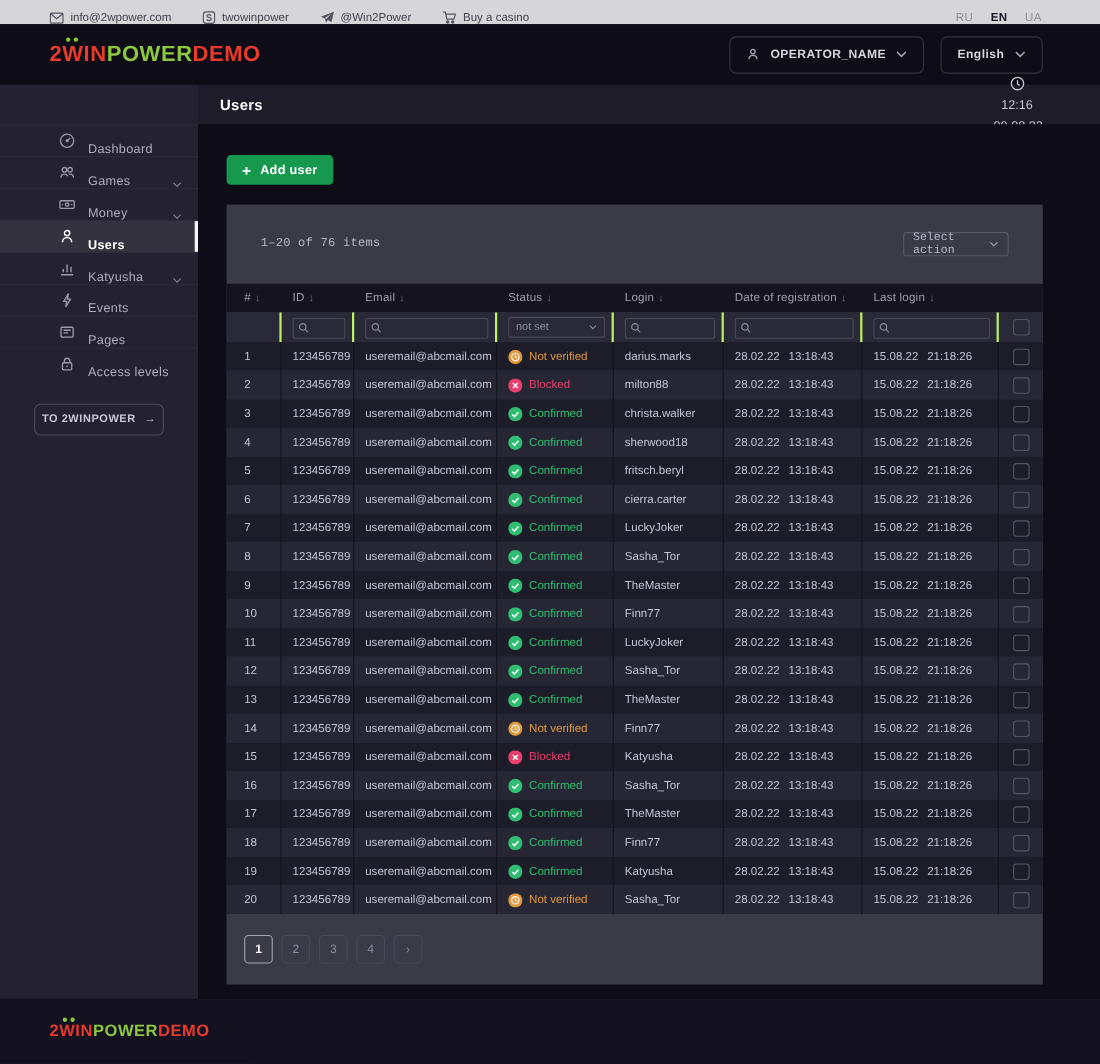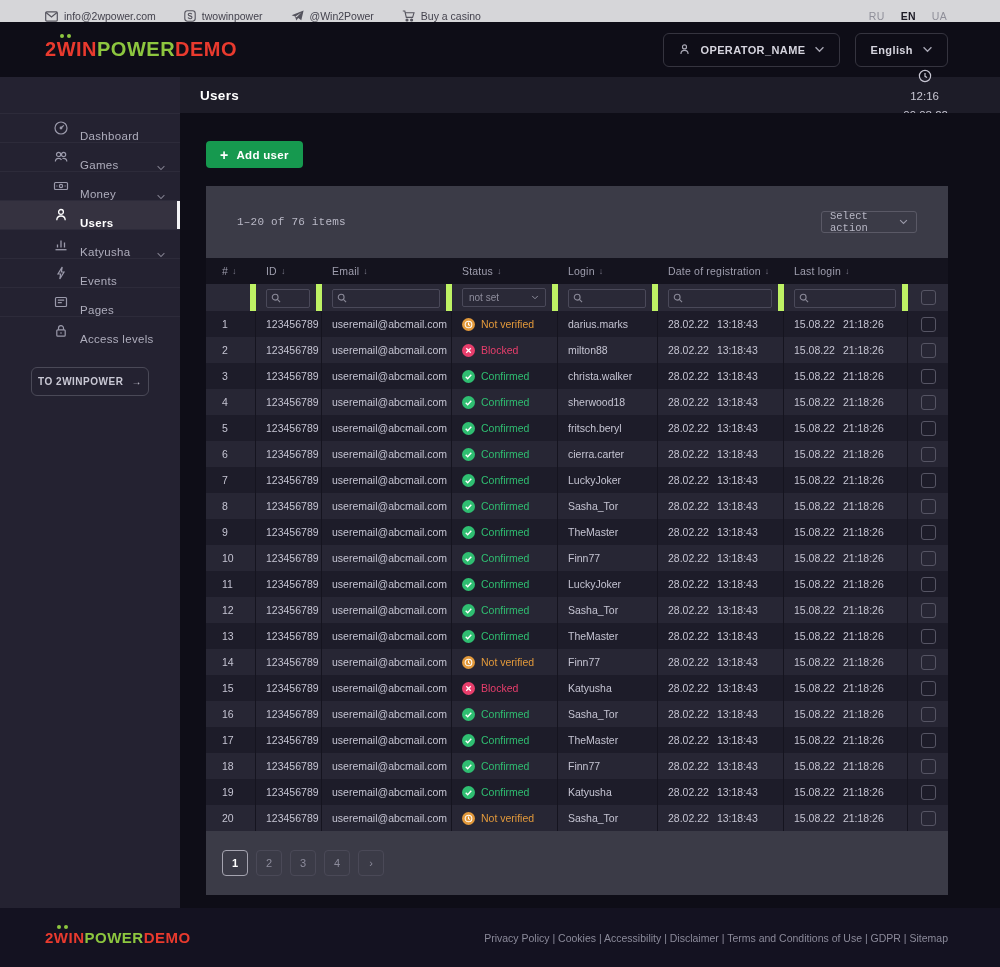--- a/index.html
+++ b/index.html
@@ -108,21 +108,21 @@
   .grid-row { display:grid; grid-template-columns:50px 66px 130px 106px 100px 126px 124px 40px; }
   .theader { background:#14131e; height:26px; }
   .th {
     display:flex; align-items:center; padding-left:10px; font-size:10.5px;
     color:#9f9eae; letter-spacing:.2px; cursor:pointer; white-space:nowrap; overflow:hidden;
   }
   .th:first-child { padding-left:16px; }
   .th .arrow { font-size:9px; margin-left:4px; color:#7a7989; }
 
   .tfilter { background:#2a2937; height:27px; }
-  .fc { display:flex; align-items:center; padding:0 6px 0 10px; border-right:6px solid #bef264; }
+  .fc { display:flex; align-items:center; padding:0 6px 0 10px; border-right:2px solid #bef264; }
   .fc:last-child { border-right:none; justify-content:center; padding:0; }
   .fbox { position:relative; width:100%; }
   .fbox svg { position:absolute; left:5px; top:50%; transform:translateY(-50%); color:#8a8998; }
   .fbox input {
     width:100%; height:19px; background:transparent; border:1px solid #4a4959;
     border-radius:2px; color:#c5c4d2; font-size:10px; padding:0 4px 0 19px;
     font-family:inherit; outline:none;
   }
   .fselect {
     width:100%; height:19px; border:1px solid #4a4959; border-radius:2px;
@@ -1042,14 +1042,13 @@
       </div>
     </div>
   </div>
 </div>
 
 <div class="footer">
   <div class="logo">
     <span class="lr">2</span><span class="lw">W</span><span class="lr">IN</span><span class="lg">POWER</span><span class="lr">DEMO</span>
   </div>
   <span class="spacer"></span>
-  <span class="flinks"><a class="flink">Privacy Policy</a><a class="flink">Cookies</a><a class="flink">Accessibility</a><a class="flink">Disclaimer</a><a class="flink">Terms and Conditions of Use</a><a class="flink">GDPR</a><a class="flink">Sitemap</a></span>
 </div>
 
 </body></html>

